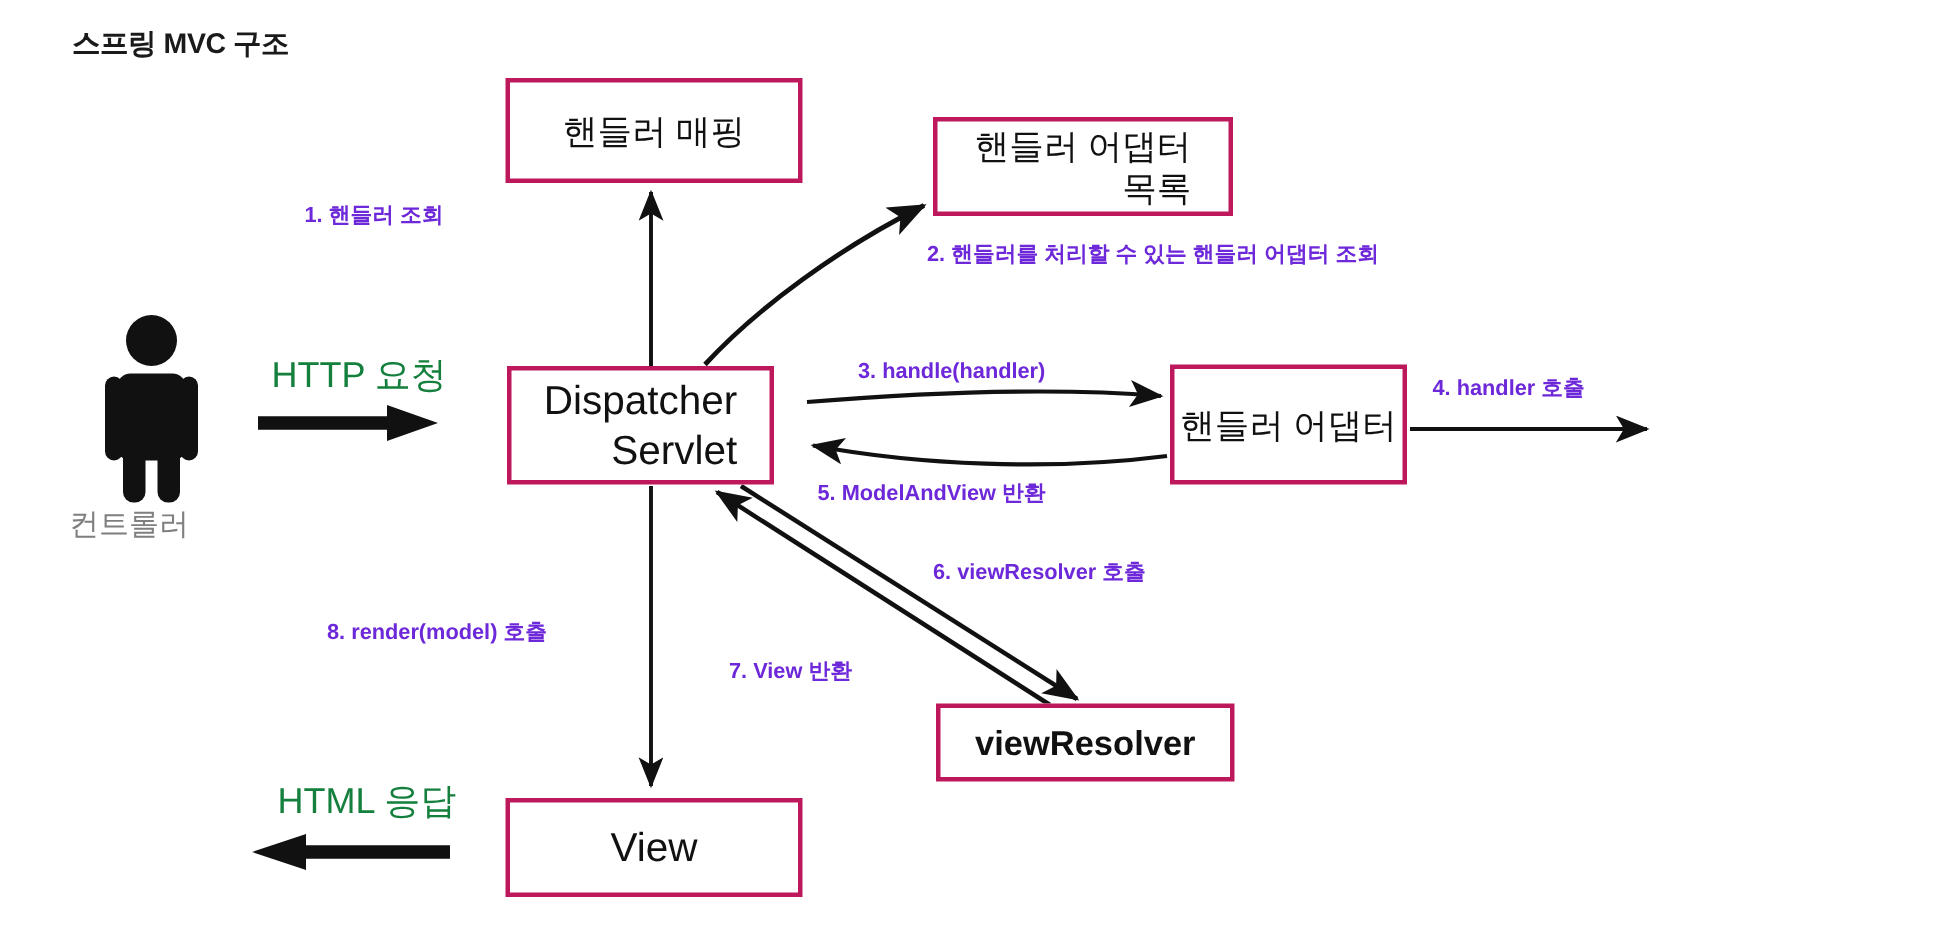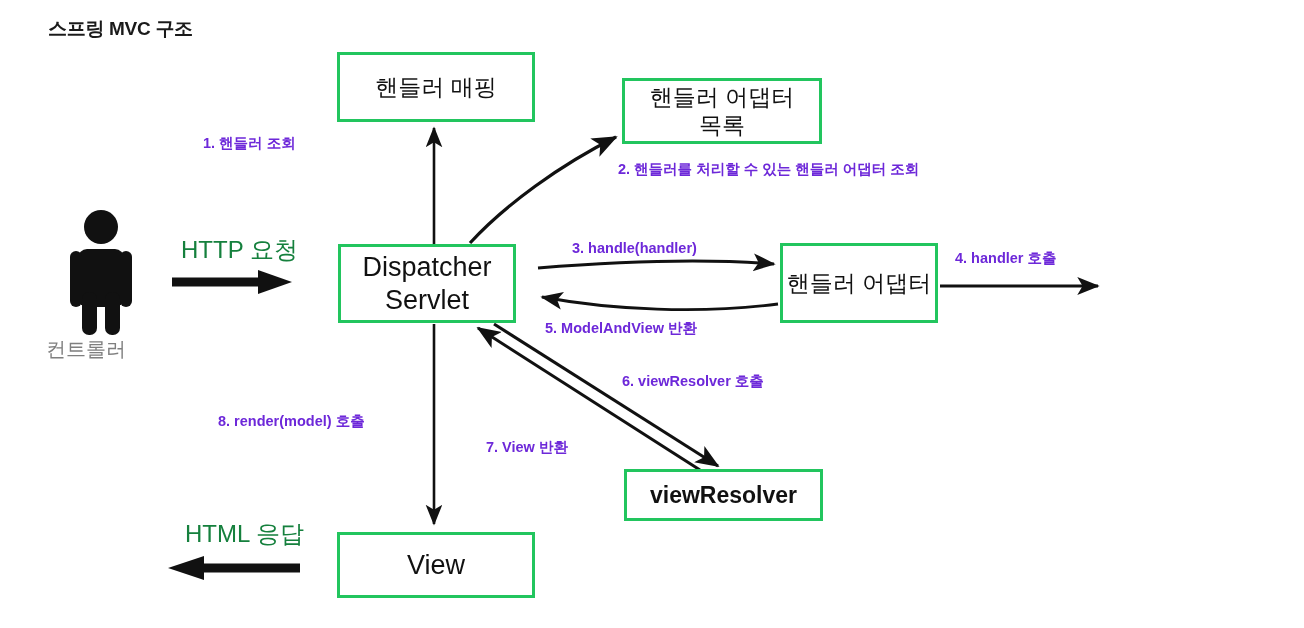--- a/index.html
+++ b/index.html
@@ -22,26 +22,26 @@
     left: 48px;
     top: 16px;
     font-size: 19px;
     font-weight: bold;
     color: #1a1a1a;
     letter-spacing: -0.3px;
   }
   .node {
     position: absolute;
     box-sizing: border-box;
-    border: 3px solid #22c55e;
+    border: 3px solid #be185d;
     background: #ffffff;
     display: flex;
     align-items: center;
     justify-content: center;
-    text-align: center;
+    text-align: right;
     color: #111111;
     line-height: 1.22;
     z-index: 3;
   }
   .node-label {
     display: block;
     white-space: pre-line;
   }
   .node-ko { font-size: 23px; font-weight: 500; }
   .node-en { font-size: 27px; font-weight: 500; }

